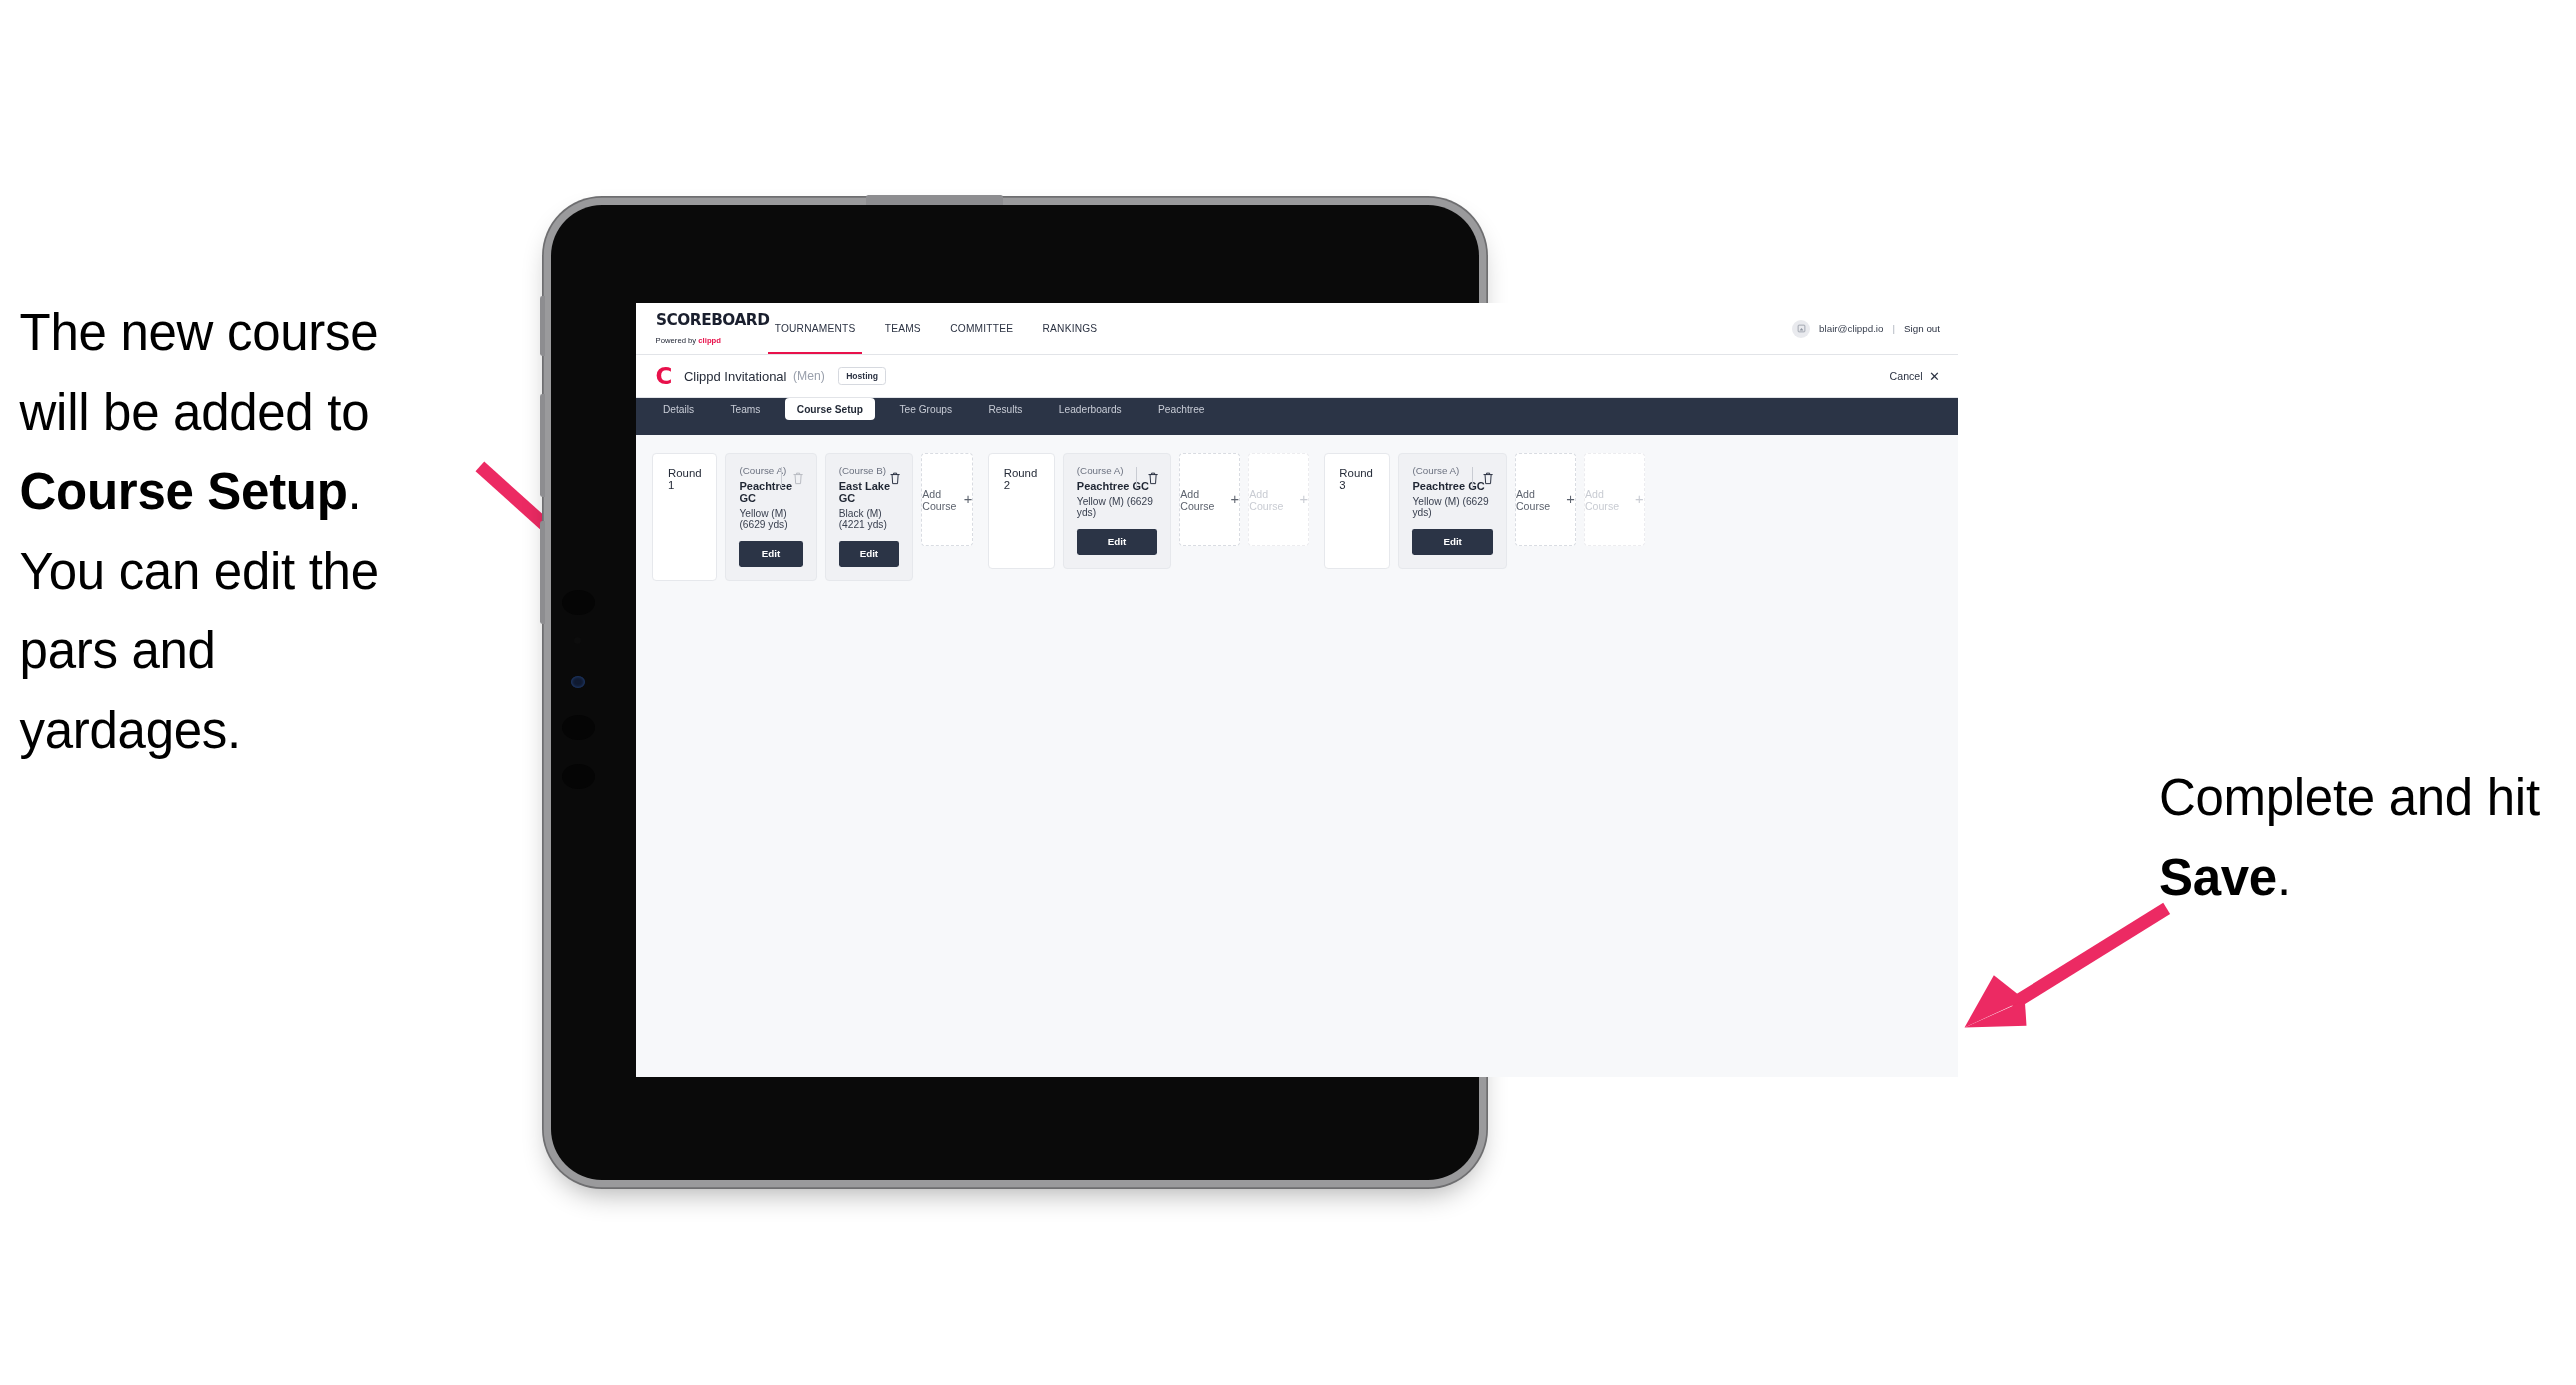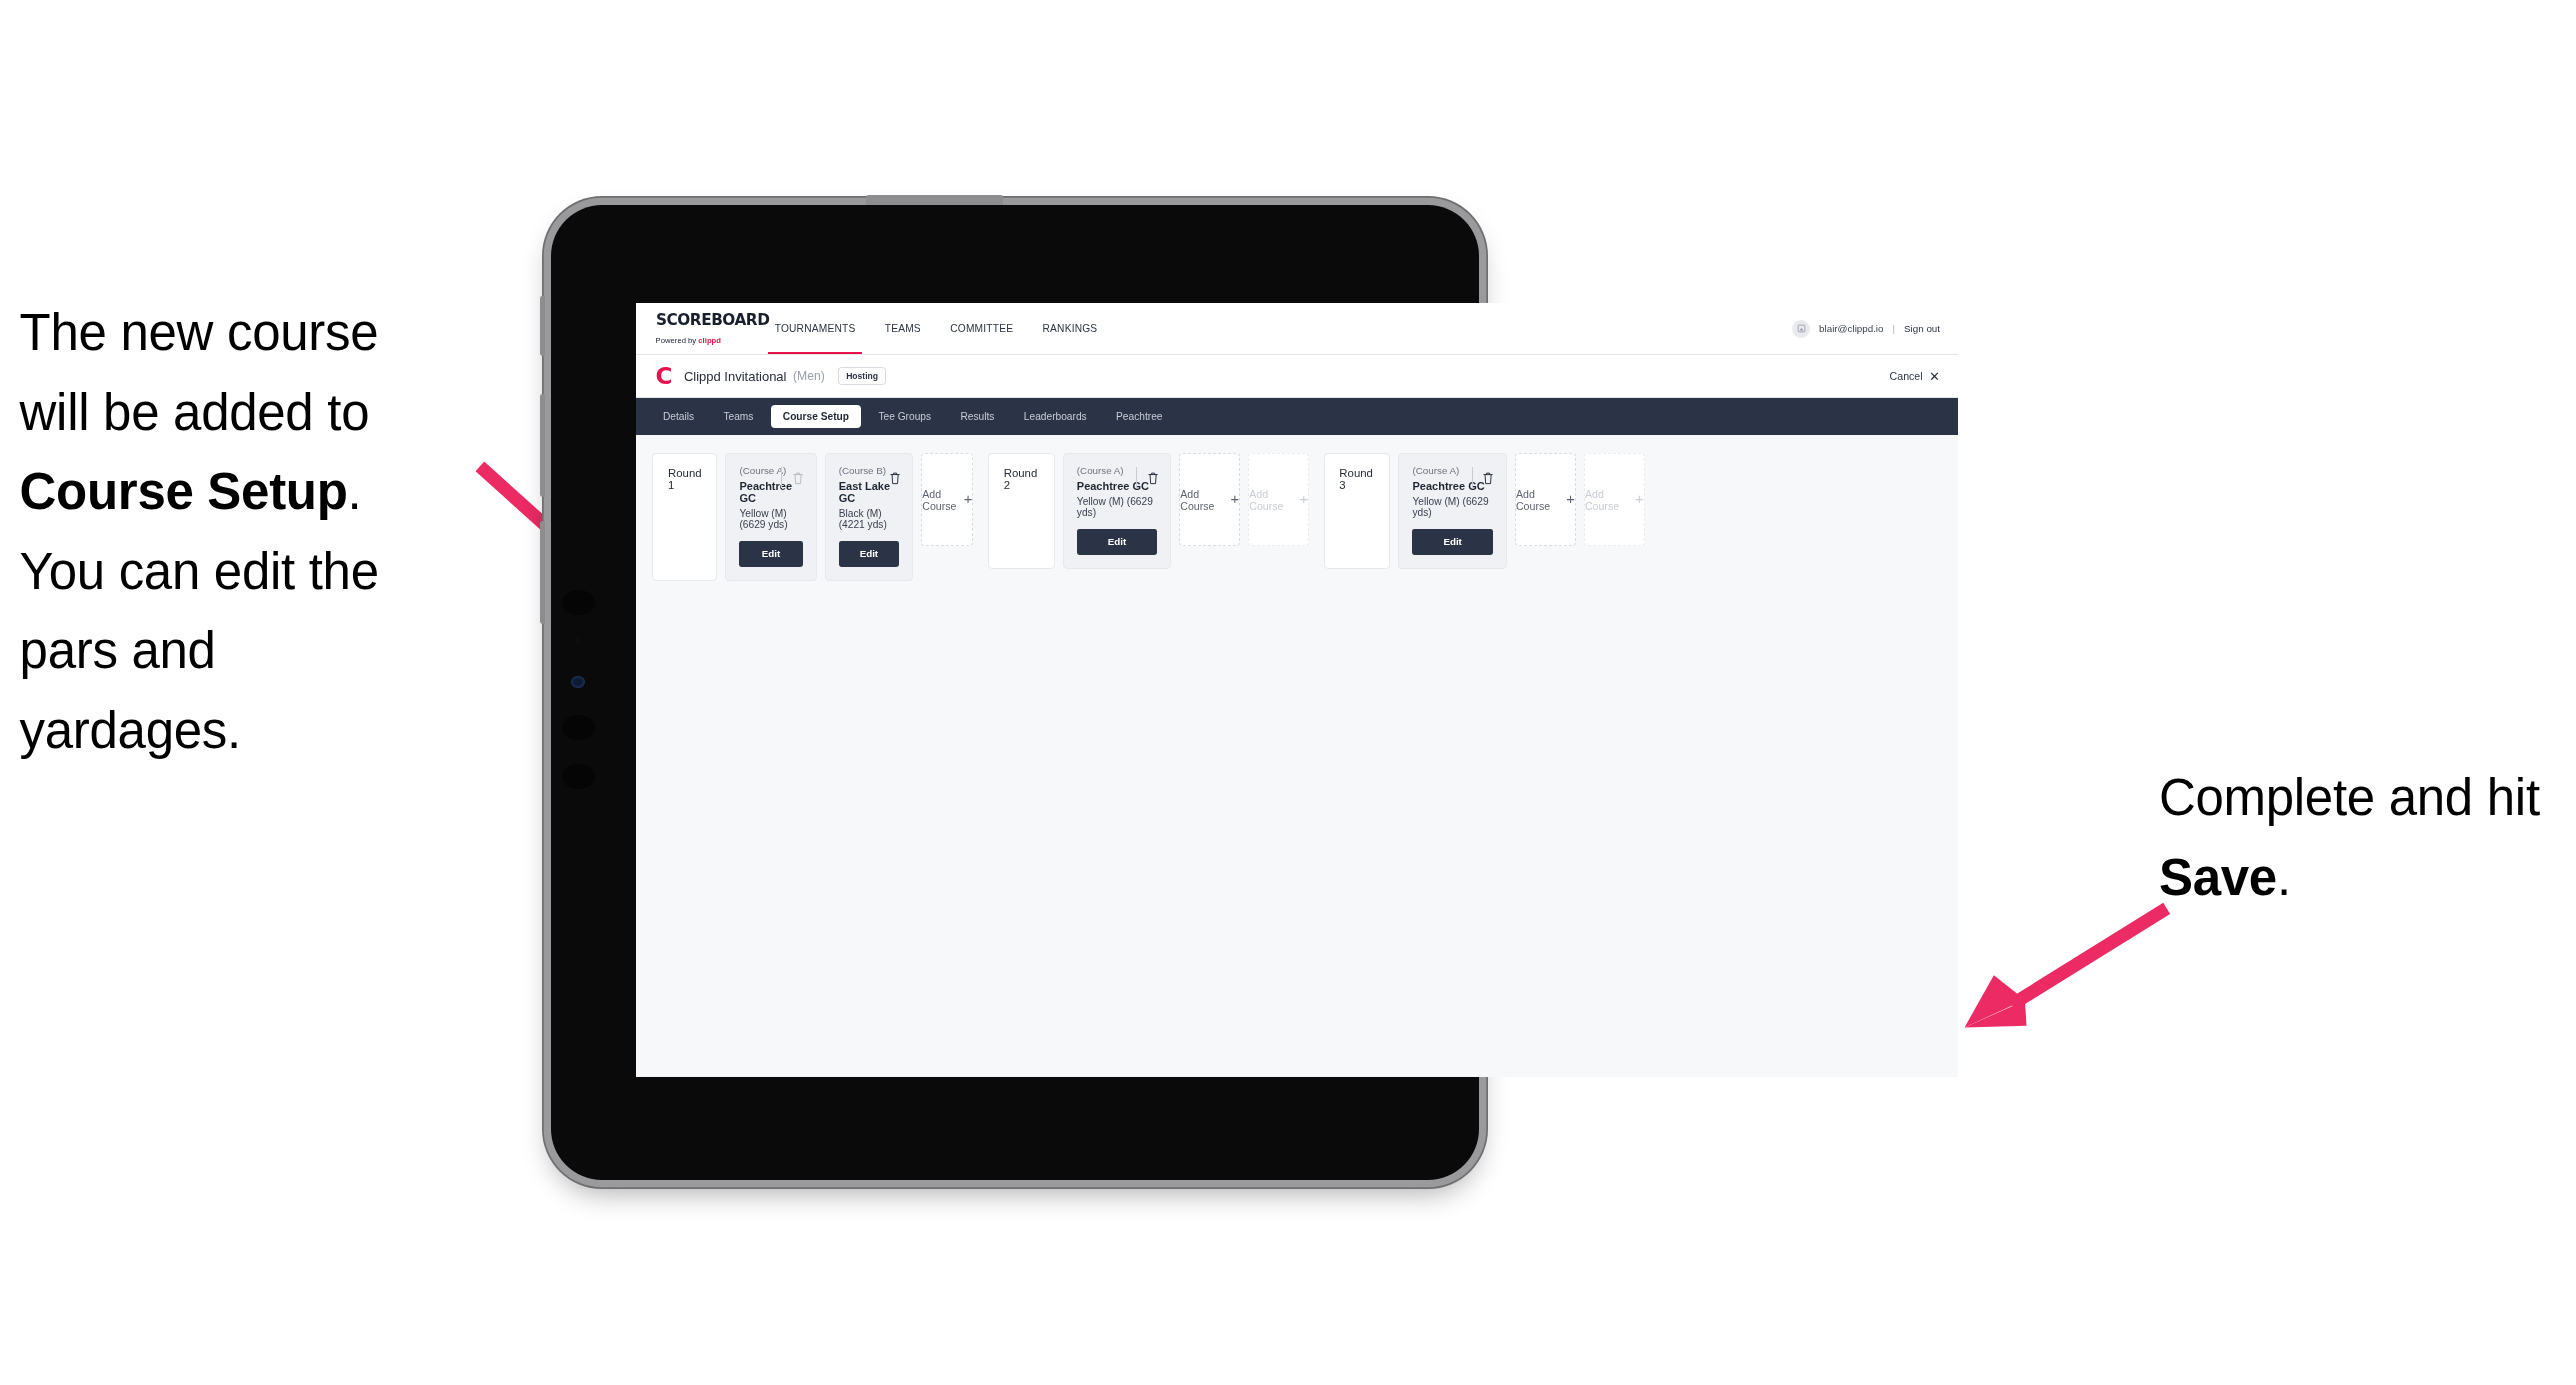--- a/index.html
+++ b/index.html
@@ -220,23 +220,23 @@
     font-size: 10.6px; color: #2b3242;
     cursor: pointer;
   }
   #cancel-x { font-size: 13px; line-height: 1; }
 
   
   #section-tabs {
     height: 37px;
     background: #2b3446;
     display: flex;
-    align-items: center;
+    align-items: flex-start;
     padding: 0 14.7px;
-    gap: 5px;
+    gap: 12px;
   }
   .sec-tab {
     font-size: 10.2px;
     color: #c8ccd6;
     padding: 5.7px 12.2px;
     border-radius: 4.1px;
     cursor: pointer;
     white-space: nowrap;
   }
   .sec-tab.active {

